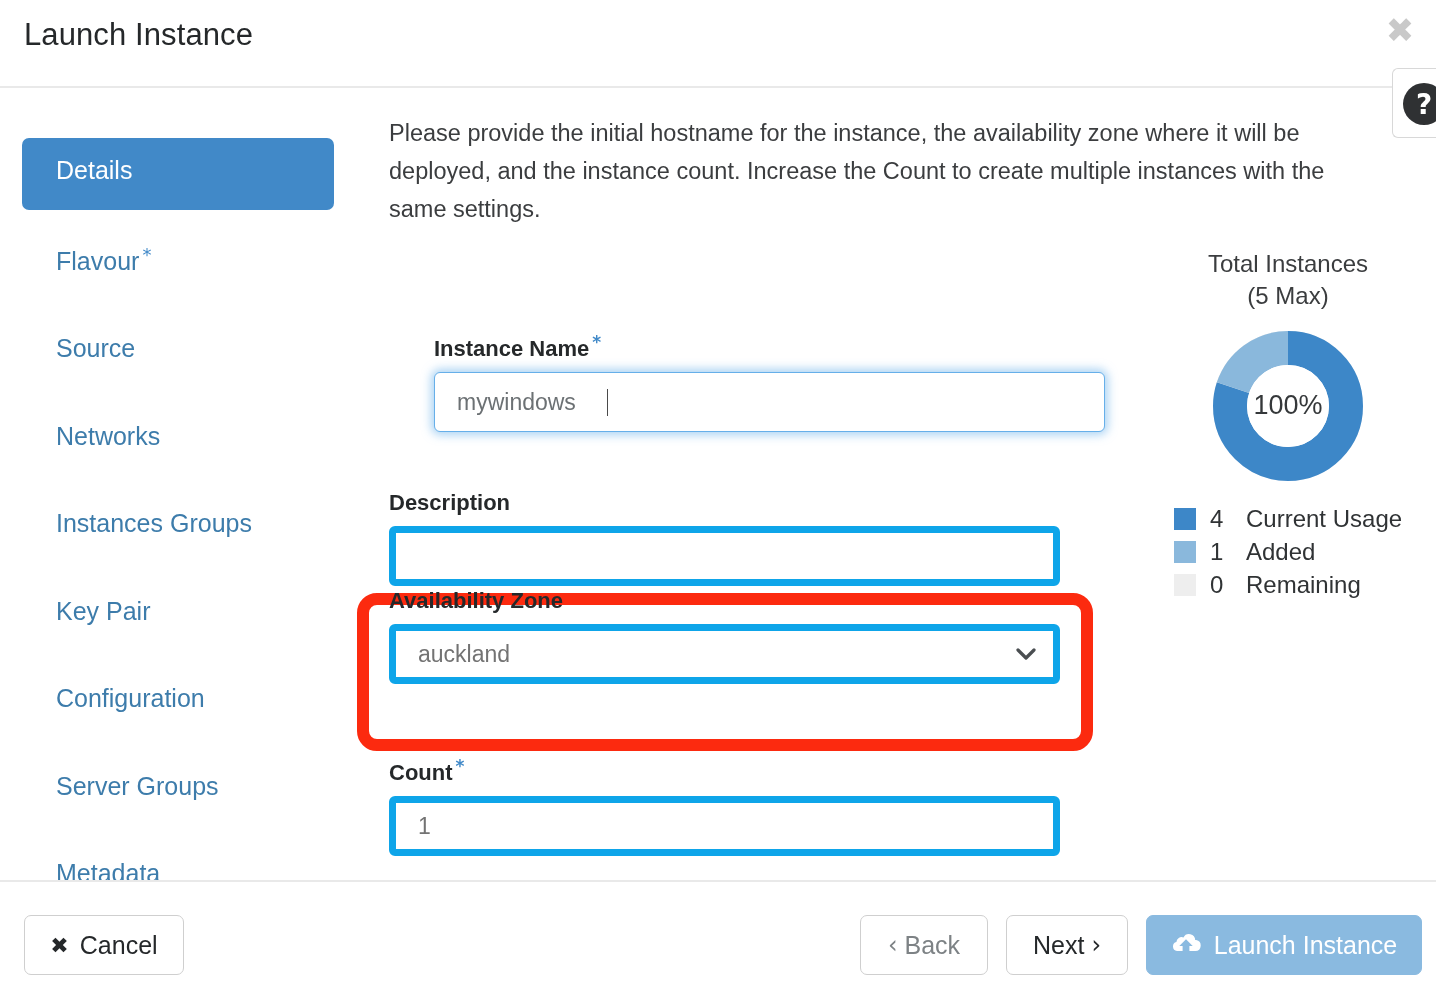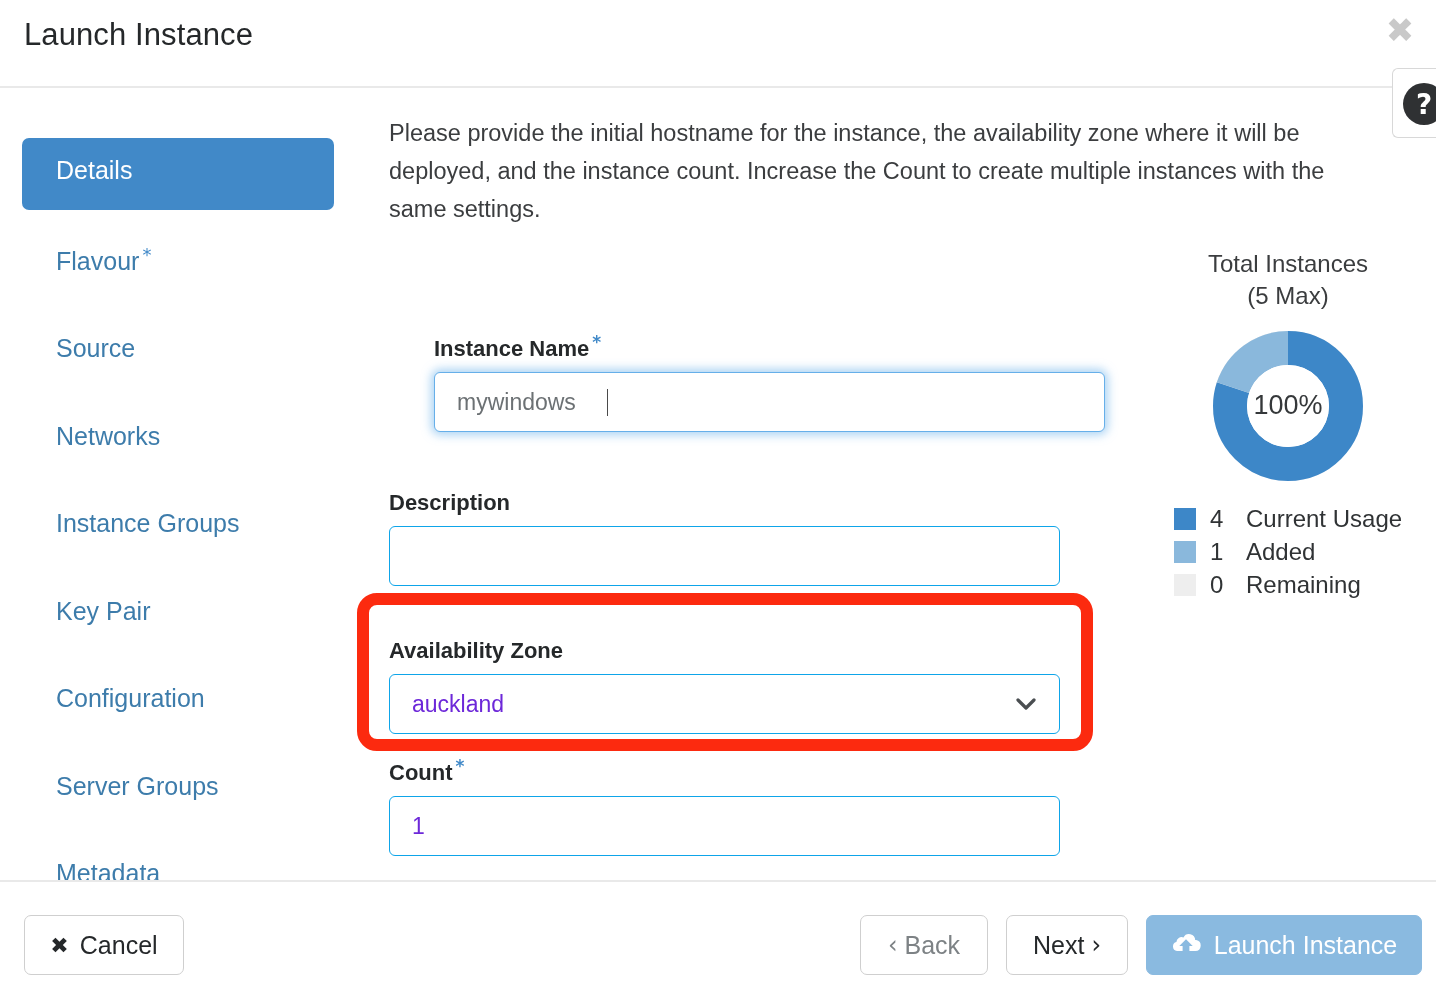--- a/index.html
+++ b/index.html
@@ -133,25 +133,25 @@
     margin-bottom: 10px;
     display: block;
   }
   .field-label .req-star {
     font-size: 17px;
   }
   .text-input, .select-input {
     display: block;
     width: 671px;
     height: 60px;
-    border: 1px solid #0ea5e9;
+    border: 7px solid #0ea5e9;
     border-radius: 6px;
     background: #ffffff;
     font-size: 23px;
-    color: #6d28d9;
+    color: #737373;
     padding: 0 22px;
     font-family: "Liberation Sans", sans-serif;
     outline: none;
   }
   .text-input.focused {
     border: 1px solid #66afe9;
     box-shadow: 0 0 10px 3px rgba(102,175,233,0.55);
     color: #6c7174;
   }
   .caret {
@@ -184,21 +184,21 @@
     width: 736px; height: 158px;
     border: 12px solid #fc2a0f;
     border-radius: 20px;
     z-index: 4;
     pointer-events: none;
   }
 
   
   .f-name  { position: absolute; left: 389px; top: 244px; margin-left: 45px; }
   .f-desc  { position: absolute; left: 389px; top: 402px; }
-  .f-az    { position: absolute; left: 389px; top: 550px; z-index: 5; }
+  .f-az    { position: absolute; left: 389px; top: 500px; z-index: 5; }
   .f-count { position: absolute; left: 389px; top: 668px; }
 
   
   .quota-panel {
     position: absolute;
     left: 1148px; top: 160px;
     width: 280px;
     text-align: center;
   }
   .quota-title {
@@ -308,21 +308,21 @@
       <div class="nav-item">
         <span>Flavour</span><span class="req-star">*</span>
       </div>
       <div class="nav-item">
         <span>Source</span>
       </div>
       <div class="nav-item">
         <span>Networks</span>
       </div>
       <div class="nav-item">
-        <span>Instance Groups</span>
+        <span>Instances Groups</span>
       </div>
       <div class="nav-item">
         <span>Key Pair</span>
       </div>
       <div class="nav-item">
         <span>Configuration</span>
       </div>
       <div class="nav-item">
         <span>Server Groups</span>
       </div>

